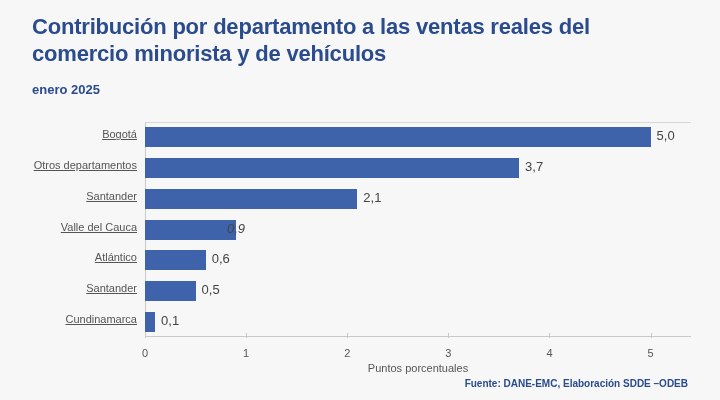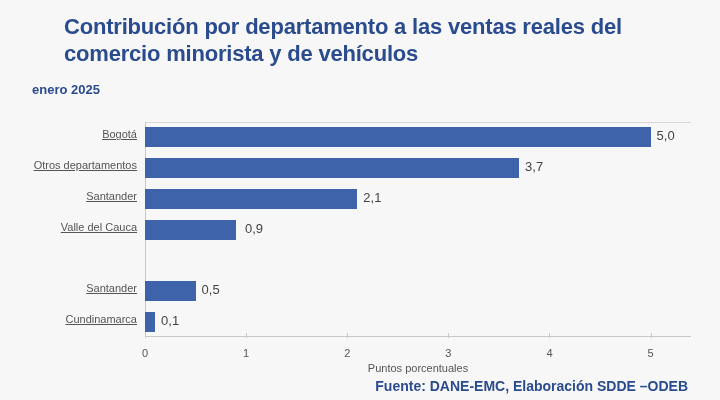--- a/index.html
+++ b/index.html
@@ -22,21 +22,20 @@
   .title {
     position: absolute;
     left: 32px;
     top: 14px;
     width: 650px;
     color: #2a4b8d;
     font-size: 22px;
     font-weight: bold;
     line-height: 1.22;
     letter-spacing: -0.2px;
-    margin-left: 32px;
   }
   .subtitle {
     position: absolute;
     left: 32px;
     top: 82px;
     color: #2a4b8d;
     font-size: 13px;
     font-weight: bold;
   }
   .chart-area {
@@ -128,21 +127,21 @@
     top: 250px;
     width: 546px;
     text-align: center;
     font-size: 11px;
     color: #555;
   }
   .source {
     position: absolute;
     right: 32px;
     top: 378px;
-    font-size: 14px;
+    font-size: 10px;
     color: #2a4b8d;
     font-weight: bold;
     white-space: nowrap;
   }
 </style>
 </head>
 <body>
 
 <div class="page">
 
@@ -177,21 +176,26 @@
           <div class="bar-label" style="left: 380.111px;">3,7</div>
         </div>
         <div class="row" style="top: 63.7857px; width: 546px;">
           <div class="cat-label">Santander</div>
           <div class="bar" style="width: 212.333px; background: rgb(63, 99, 171);"></div>
           <div class="bar-label" style="left: 218.333px;">2,1</div>
         </div>
         <div class="row" style="top: 94.5px; width: 546px;">
           <div class="cat-label">Valle del Cauca</div>
           <div class="bar" style="width: 91px; background: rgb(63, 99, 171);"></div>
-          <div class="bar-label" style="left: 100px;">0,9</div>
+          <div class="bar-label" style="left: 82px; font-style: italic;">0,9</div>
+        </div>
+        <div class="row" style="top: 125.214px; width: 546px;">
+          <div class="cat-label">Atlántico</div>
+          <div class="bar" style="width: 60.6667px; background: rgb(63, 99, 171);"></div>
+          <div class="bar-label" style="left: 66.6667px;">0,6</div>
         </div>
         <div class="row" style="top: 155.929px; width: 546px;">
           <div class="cat-label">Santander</div>
           <div class="bar" style="width: 50.5556px; background: rgb(63, 99, 171);"></div>
           <div class="bar-label" style="left: 56.5556px;">0,5</div>
         </div>
         <div class="row" style="top: 186.643px; width: 546px;">
           <div class="cat-label">Cundinamarca</div>
           <div class="bar" style="width: 10.1111px; background: rgb(63, 99, 171);"></div>
           <div class="bar-label" style="left: 16.1111px;">0,1</div>

